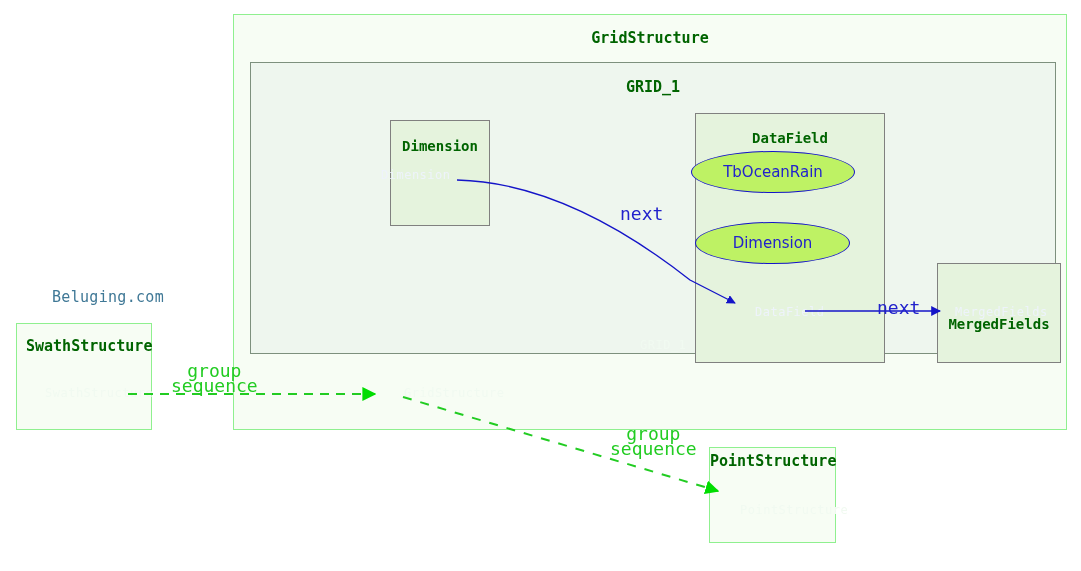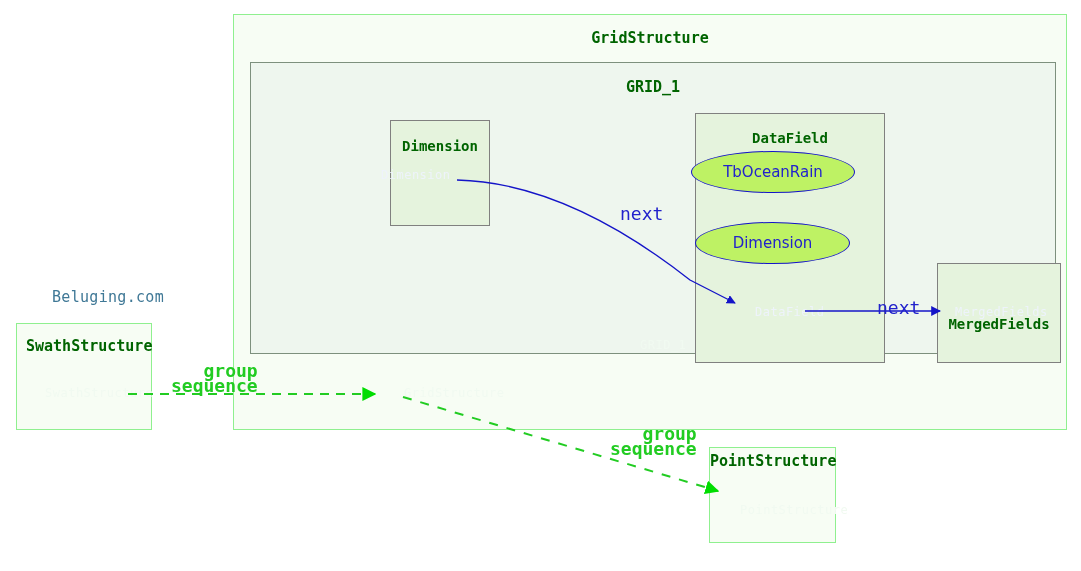--- a/index.html
+++ b/index.html
@@ -153,21 +153,21 @@
   }
 
   .edge-label {
     position: absolute;
     font-family: "DejaVu Sans Mono", "Liberation Mono", monospace;
     font-size: 18px;
     white-space: pre;
     line-height: 15px;
   }
   .edge-label.blue { color: #2222cc; }
-  .edge-label.green { color: #22cc22; text-align: right; font-weight: bold; }
+  .edge-label.green { color: #22cc22; text-align: center; }
 
   #label-next-1 { left: 620px; top: 206px; }
   #label-next-2 { left: 877px; top: 300px; }
   #label-group-seq-1 { left: 171px; top: 363px; }
   #label-group-seq-2 { left: 610px; top: 426px; }
 
   #beluging { position: absolute; left: 52px; top: 288px;
               font-family: "DejaVu Sans Mono","Liberation Mono",monospace;
               font-size: 15px; color: #3f7896; letter-spacing: .3px; }
 

